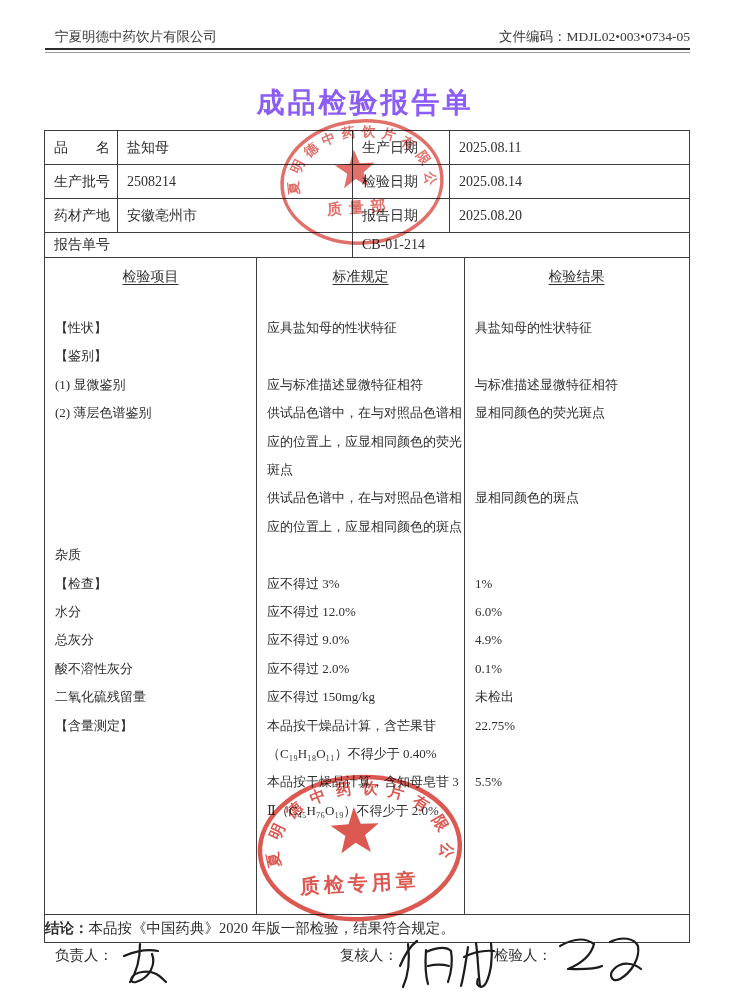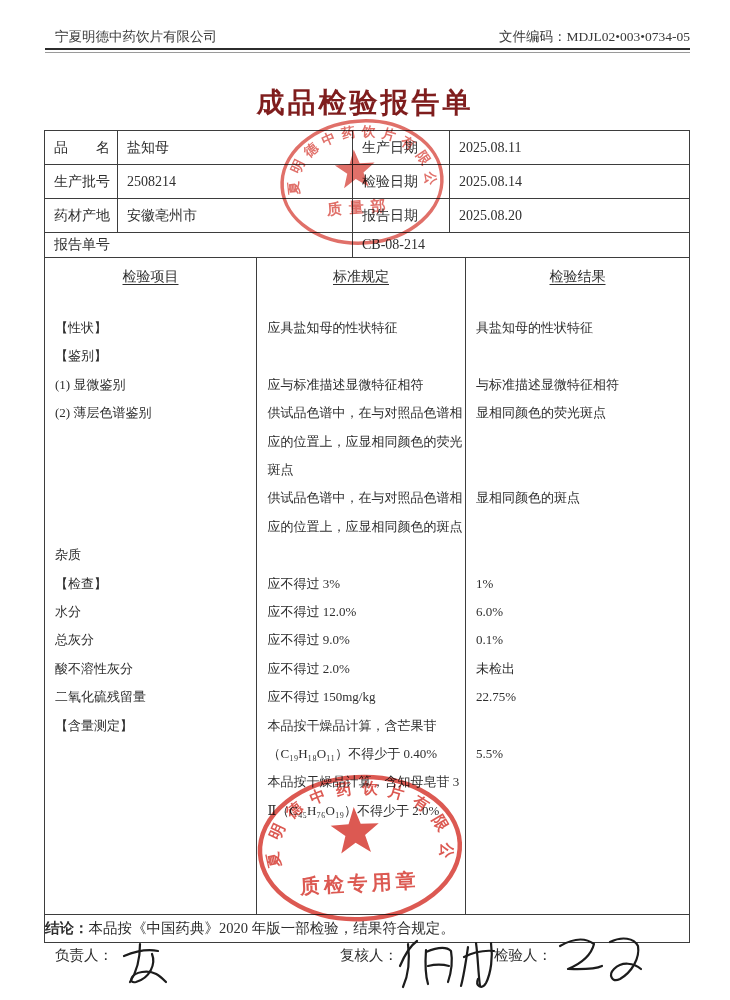--- a/index.html
+++ b/index.html
@@ -9,37 +9,37 @@
   }
   
   .doc-header {
     position:absolute; left:55px; top:28px; width:635px;
     display:flex; justify-content:space-between; font-size:13.5px; color:#3a3a3a;
   }
   .doc-rule  { position:absolute; left:45px; top:48px; width:645px; height:2px; background:#2c2c2c; }
   .doc-rule2 { position:absolute; left:45px; top:52px; width:645px; height:1px; background:#9a9a9a; }
   .doc-title {
     position:absolute; left:0; top:84px; width:730px; text-align:center;
-    font-size:28px; font-weight:700; letter-spacing:3px; color:#7f1d1d;
+    font-size:28px; font-weight:700; letter-spacing:3px; color:#8b5cf6;
   }
   
   .report-table {
     position:absolute; left:44px; top:130px; width:646px; box-sizing:border-box;
     border:1.5px solid #3d3d3d; background:transparent;
   }
   .irow { display:flex; border-bottom:1px solid #3d3d3d; height:33px; }
   .irow.rno { height:24px; }
   .icell {
     box-sizing:border-box; border-right:1px solid #3d3d3d; padding-left:9px;
     display:flex; align-items:center; font-size:14px; white-space:pre;text-align:right;
   }
   .w1{width:73px} .w2{width:235px} .w3{width:97px} .w4{width:238px; border-right:none}
   .wa{width:308px} .wb{width:335px; border-right:none}
   
-  .main-table { display:flex; height:656px;justify-content:space-between; }
+  .main-table { display:flex; height:656px; }
   .mcol { box-sizing:border-box; border-right:1px solid #3d3d3d; }
   .mc1{width:212px} .mc2{width:208px} .mc3{width:223px; border-right:none}
   .mhead { height:38px; padding-top:10px; text-align:center; font-size:14px; box-sizing:border-box; }
   .mhead-text { text-decoration:underline; text-underline-offset:3px; }
   .mbody { padding:18px 0 0 10px; font-size:13px; }
   .bline { min-height:28.4px; line-height:28.4px; white-space:pre; }
   
   .conc {
     height:27px; border-top:1px solid #3d3d3d; 
     line-height:26px; font-size:14.5px;
@@ -84,21 +84,21 @@
       <div class="icell w4">2025.08.14</div>
     </div>
     <div class="irow">
       <div class="icell w1">药材产地</div>
       <div class="icell w2">安徽亳州市</div>
       <div class="icell w3">报告日期</div>
       <div class="icell w4">2025.08.20</div>
     </div>
     <div class="irow rno">
       <div class="icell wa">报告单号</div>
-      <div class="icell wb">CB-08-214</div>
+      <div class="icell wb">CB-01-214</div>
     </div>
 
     <div class="main-table">
       <div class="mcol mc1">
         <div class="mhead"><span class="mhead-text">检验项目</span></div>
         <div class="mbody">
             <div class="bline">【性状】</div>
             <div class="bline">【鉴别】</div>
             <div class="bline">(1) 显微鉴别</div>
             <div class="bline">(2) 薄层色谱鉴别</div>
@@ -148,20 +148,21 @@
             <div class="bline"></div>
             <div class="bline">与标准描述显微特征相符</div>
             <div class="bline">显相同颜色的荧光斑点</div>
             <div class="bline"></div>
             <div class="bline"></div>
             <div class="bline">显相同颜色的斑点</div>
             <div class="bline"></div>
             <div class="bline"></div>
             <div class="bline">1%</div>
             <div class="bline">6.0%</div>
+            <div class="bline">4.9%</div>
             <div class="bline">0.1%</div>
             <div class="bline">未检出</div>
             <div class="bline">22.75%</div>
             <div class="bline"></div>
             <div class="bline">5.5%</div>
             <div class="bline"></div>
           </div>
       </div>
     </div>
 

